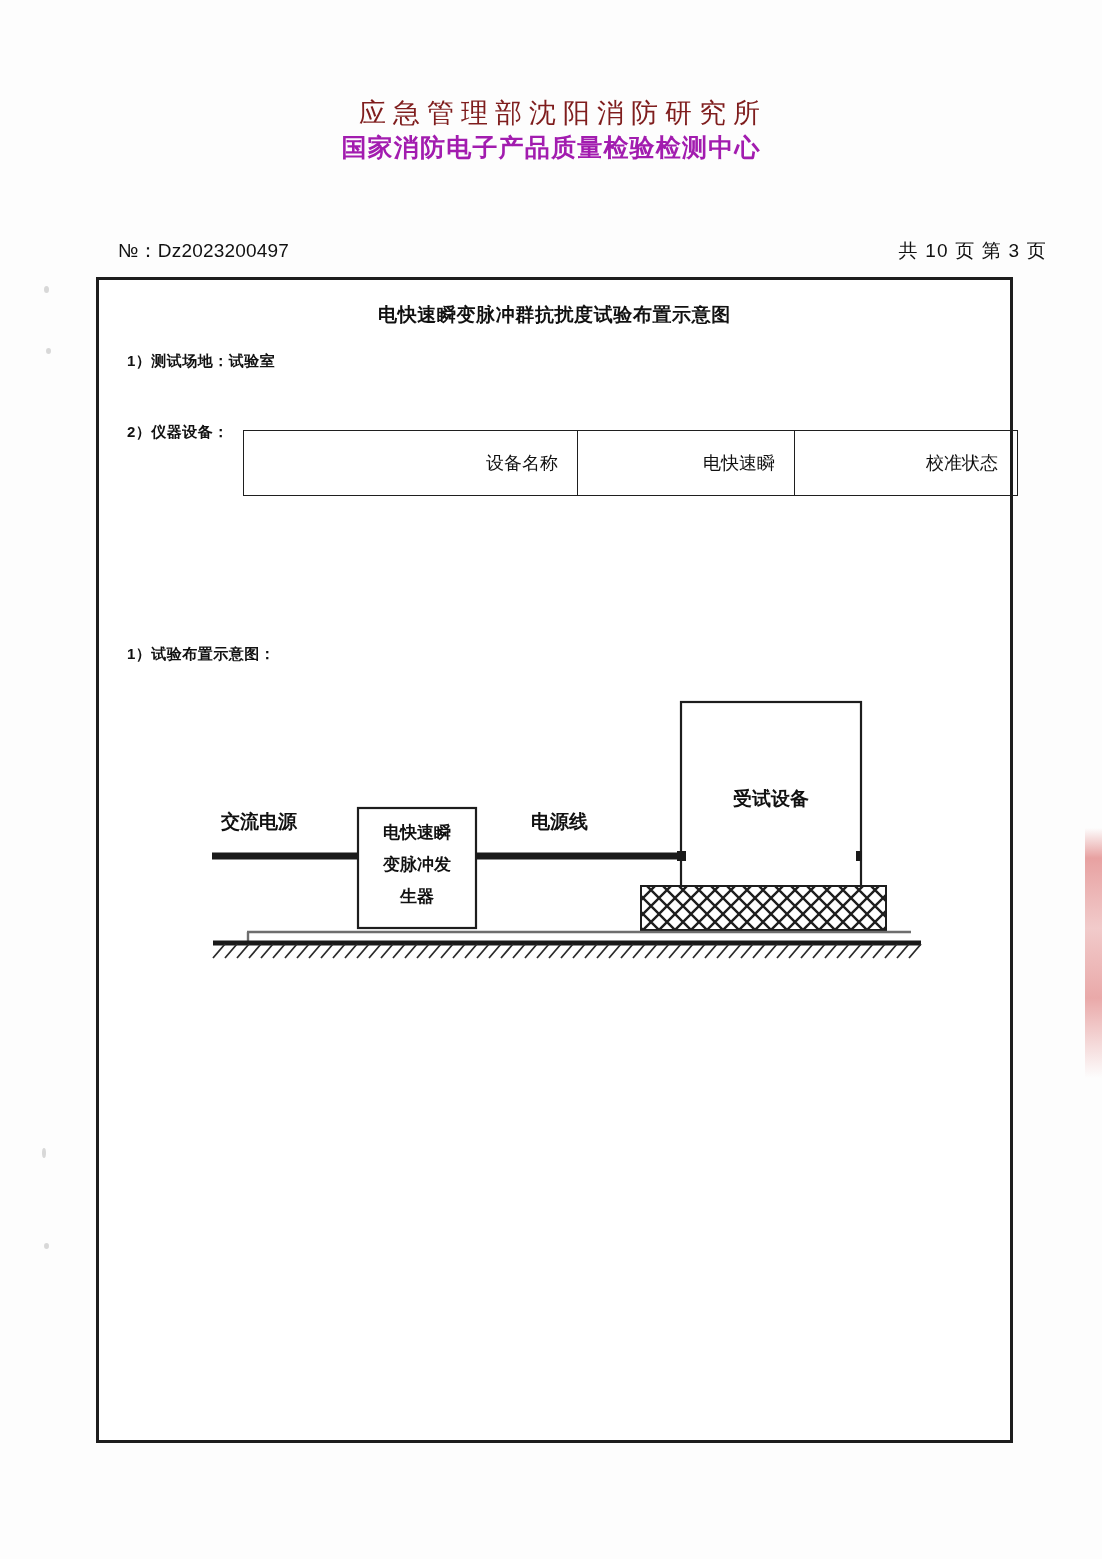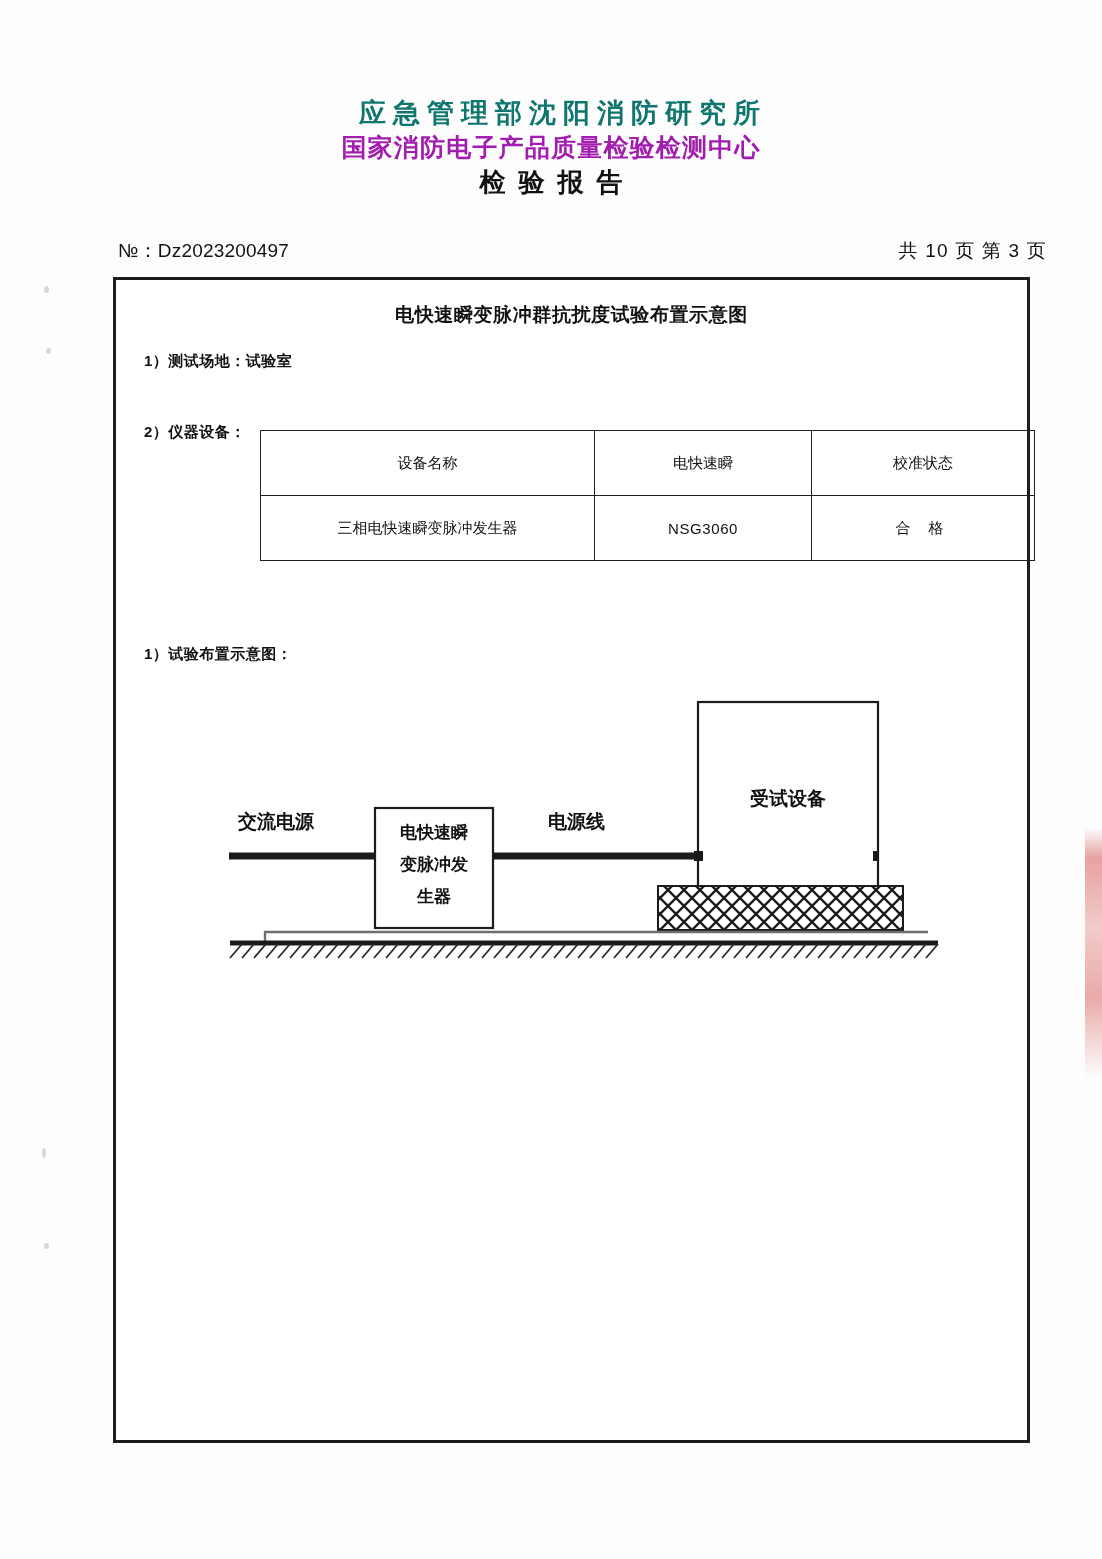--- a/index.html
+++ b/index.html
@@ -24,24 +24,24 @@
 
   
   .doc-header {
     position: absolute;
     left: 0; right: 0;
     top: 96px;
     text-align: center;
   }
   .org-line1 {
     font-size: 27px;
-    font-weight: bold;
+    font-weight: normal;
     letter-spacing: 7px;
     line-height: 1.28;
-    color: #0f766e;
+    color: #7f1d1d;
     padding-left: 24px;
   }
   .org-line2 {
     font-size: 25px;
     font-weight: bold;
     letter-spacing: 1.2px;
     line-height: 1.3;
     color: #a21caf;
   }
   .report-title {
@@ -65,21 +65,21 @@
     align-items: flex-start;
     font-size: 19px;
     color: #111;
   }
   .meta-no { letter-spacing: 0.2px; }
   .meta-pages { letter-spacing: 1.2px; white-space: nowrap; }
 
   
   .frame {
     position: absolute;
-    left: 113px;
+    left: 96px;
     top: 277px;
     width: 917px;
     height: 1166px;
     border: 3px solid #1d1d1d;
     background: #ffffff;
     box-sizing: border-box;
   }
 
   .section-title {
     position: absolute;
@@ -109,23 +109,23 @@
     position: absolute;
     left: 144px;
     top: 150px;
     width: 657px;
     border-collapse: collapse;
     table-layout: fixed;
   }
   .equip-table td, .equip-table th {
     border: 1.6px solid #1f1f1f;
     height: 64px;
-    text-align: center;
+    text-align: right;
     vertical-align: middle;
-    font-size: 15px;
+    font-size: 18px;
     font-weight: normal;
     color: #111;
     padding: 0 19px;
   }
   .equip-table th { font-weight: normal; }
   .col-name  { width: 295px; }
   .col-model { width: 178px; }
   .col-state { width: 184px; }
   .model-cell { font-family: "Liberation Sans", "DejaVu Sans", sans-serif; letter-spacing: 0.6px; }
   .state-cell { letter-spacing: 7px; padding-left: 7px; }
@@ -162,21 +162,20 @@
   }
 </style>
 </head>
 <body>
 
 <div class="page">
 
   <div class="doc-header">
     <div class="org-line1">应急管理部沈阳消防研究所</div>
     <div class="org-line2">国家消防电子产品质量检验检测中心</div>
-    <div class="report-title">检验报告</div>
   </div>
 
   <div class="meta-row">
     <div class="meta-no">№：Dz2023200497</div>
     <div class="meta-pages">共 10 页  第 3 页</div>
   </div>
 
   <div class="frame">
 
     <div class="section-title">电快速瞬变脉冲群抗扰度试验布置示意图</div>
@@ -187,25 +186,20 @@
 
     <table class="equip-table">
       <thead>
         <tr>
           <th class="col-name">设备名称</th>
           <th class="col-model">电快速瞬</th>
           <th class="col-state">校准状态</th>
         </tr>
       </thead>
       <tbody>
-        <tr>
-          <td>三相电快速瞬变脉冲发生器</td>
-          <td class="model-cell">NSG3060</td>
-          <td class="state-cell">合 格</td>
-        </tr>
       </tbody>
     </table>
 
     <div class="diagram">
       <svg width="924" height="320" viewBox="0 0 924 320" xmlns="http://www.w3.org/2000/svg">
         <defs>
           <pattern id="crosshatch" width="16" height="16" patternUnits="userSpaceOnUse">
             <rect width="16" height="16" fill="#ffffff"></rect>
             <path d="M0 0 L16 16 M16 0 L0 16" stroke="#1d1d1d" stroke-width="2.4"></path>
           </pattern>

